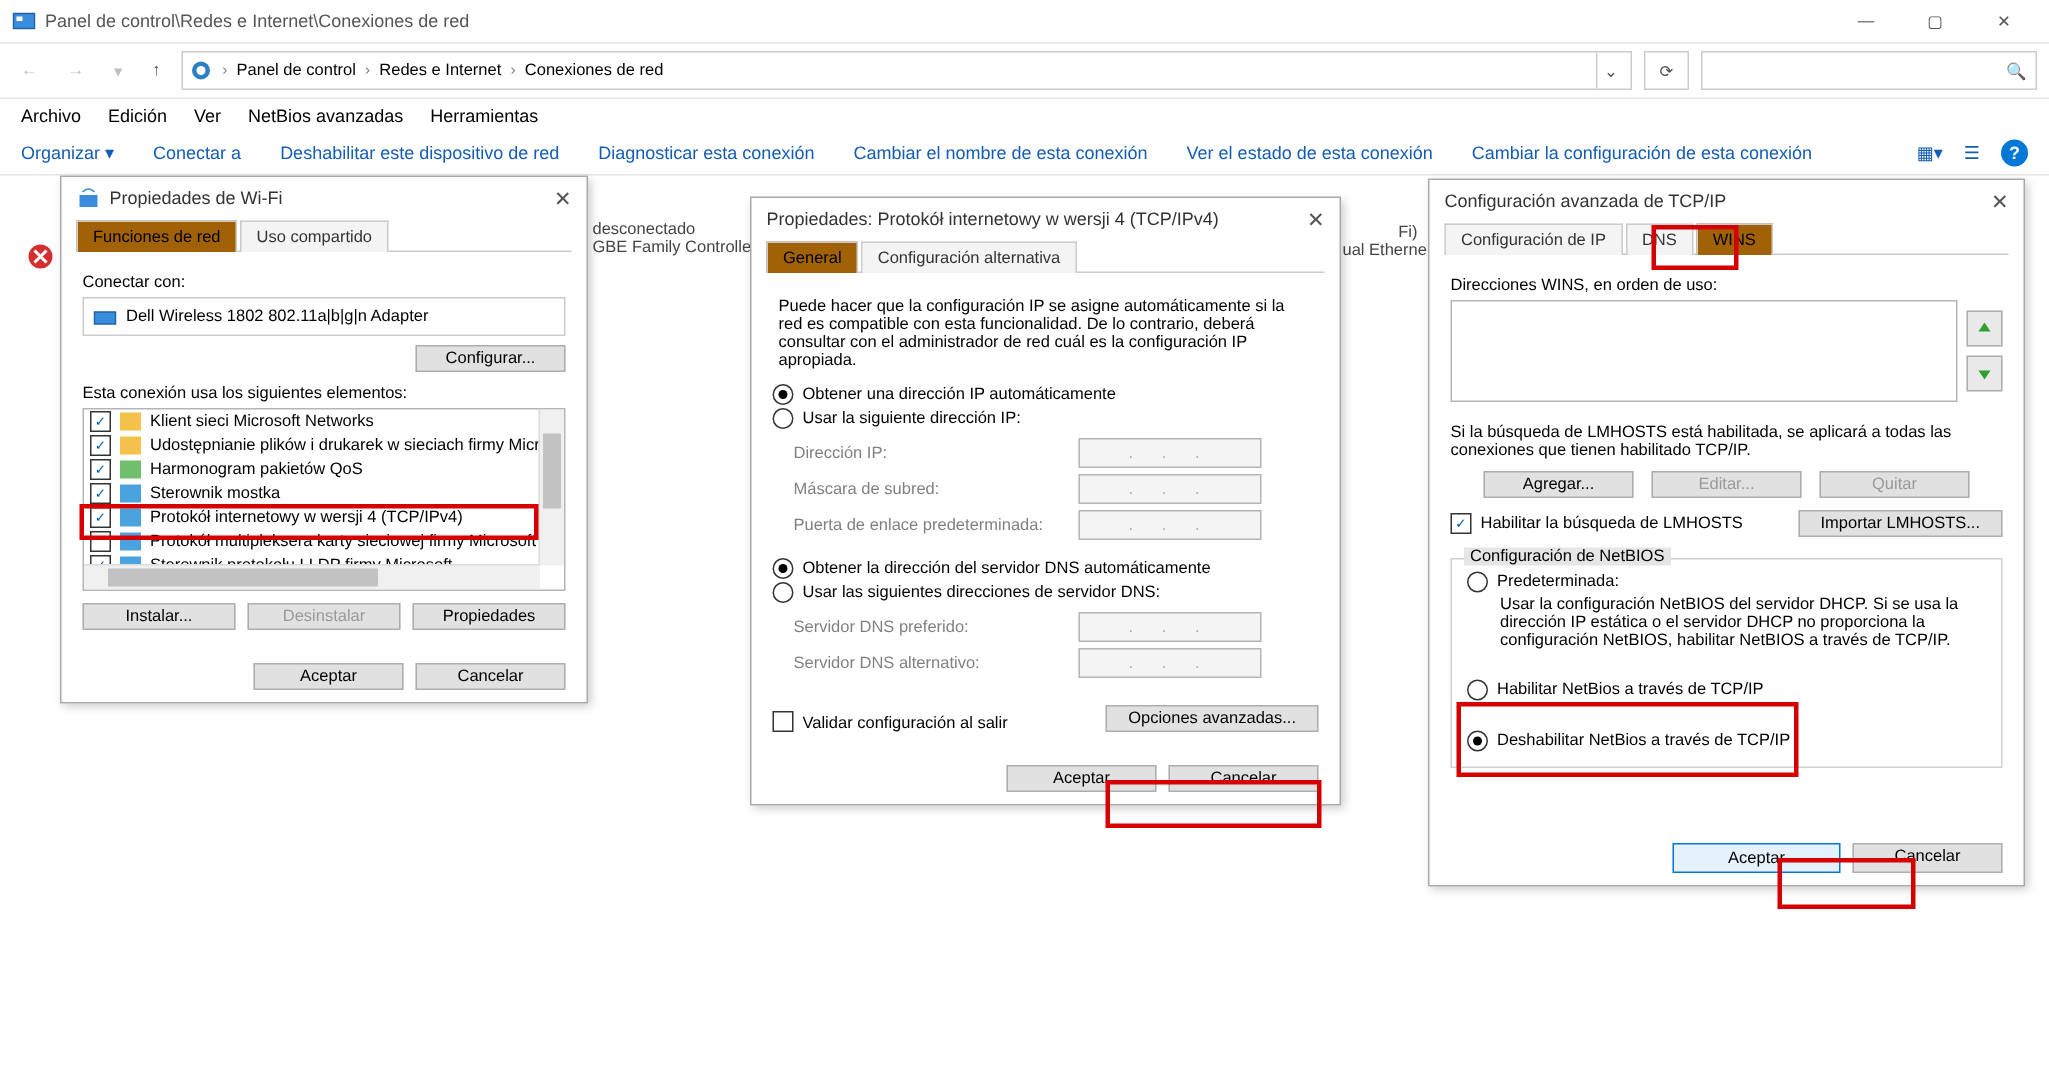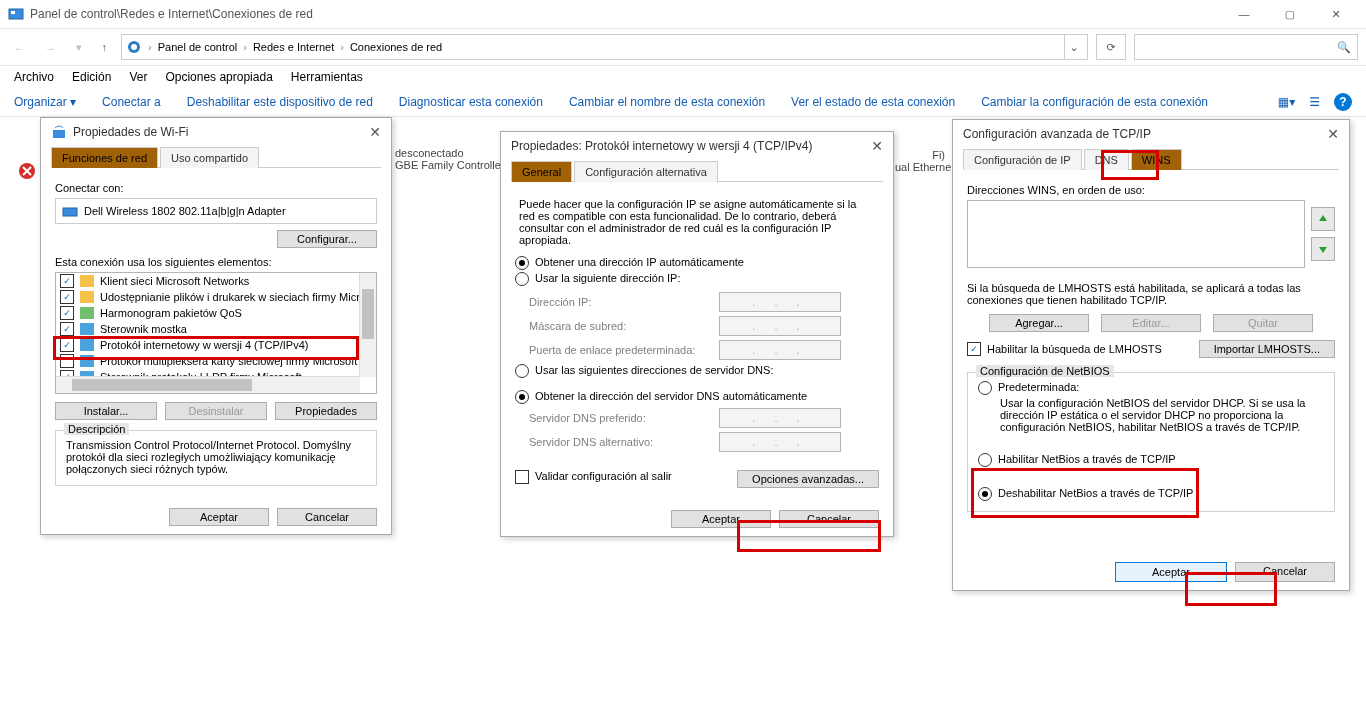--- a/index.html
+++ b/index.html
@@ -93,21 +93,21 @@
   <div class="refresh">⟳</div>
   <div class="search">
       <span>🔍</span>
     </div>
 </div>
 
 <div class="menu-bar">
   <span>Archivo</span>
   <span>Edición</span>
   <span>Ver</span>
-  <span>Opciones apropiada</span>
+  <span>NetBios avanzadas</span>
   <span>Herramientas</span>
 </div>
 
 <div class="toolbar">
   <span><span>Organizar</span> ▾</span>
   <span>Conectar a</span>
   <span>Deshabilitar este dispositivo de red</span>
   <span>Diagnosticar esta conexión</span>
   <span>Cambiar el nombre de esta conexión</span>
   <span>Ver el estado de esta conexión</span>
@@ -202,24 +202,20 @@
           </div>
         <div class="scrollx">
             <div class="thumb" style="left:16px;width:180px;top:2px;bottom:2px"></div>
           </div>
       </div>
       <div style="display:flex;gap:8px;margin-top:8px">
         <span class="btn" style="flex:1">Instalar...</span>
         <span class="btn disabled" style="flex:1">Desinstalar</span>
         <span class="btn" style="flex:1">Propiedades</span>
       </div>
-      <div class="group" style="margin-top:10px">
-        <div class="legend">Descripción</div>
-        <div>Transmission Control Protocol/Internet Protocol. Domyślny protokół dla sieci rozległych umożliwiający komunikację połączonych sieci różnych typów.</div>
-      </div>
     </div>
     <div class="row-btns">
       <span class="btn">Aceptar</span>
       <span class="btn">Cancelar</span>
     </div>
 
     <div class="hl" style="left:12px;top:218px;width:300px;height:18px"></div>
   </div>
 
   <div class="dlg" style="left:500px;top:14px;width:392px">
@@ -244,35 +240,35 @@
           </div>
         <div class="field-row">
             <span class="lab">Máscara de subred:</span>
             <span class="ipbox dis">. . .</span>
           </div>
         <div class="field-row">
             <span class="lab">Puerta de enlace predeterminada:</span>
             <span class="ipbox dis">. . .</span>
           </div>
       </div>
-      <div style="margin:2px 0 6px 0"><span class="radio"></span><span>Usar las siguientes direcciones de servidor DNS:</span></div>
       <div style="margin:12px 0 2px 0"><span class="radio">
             <span class="dot"></span>
           </span><span>Obtener la dirección del servidor DNS automáticamente</span></div>
+      <div style="margin:2px 0 6px 0"><span class="radio"></span><span>Usar las siguientes direcciones de servidor DNS:</span></div>
       <div style="padding-left:14px">
         <div class="field-row">
             <span class="lab">Servidor DNS preferido:</span>
             <span class="ipbox dis">. . .</span>
           </div>
         <div class="field-row">
             <span class="lab">Servidor DNS alternativo:</span>
             <span class="ipbox dis">. . .</span>
           </div>
       </div>
-      <div style="display:flex;align-items:flex-start;margin-top:18px">
+      <div style="display:flex;align-items:flex-end;margin-top:18px">
         <span class="chk" style="margin-right:6px"></span>
         <span>Validar configuración al salir</span>
         <span class="btn" style="margin-left:auto">Opciones avanzadas...</span>
       </div>
     </div>
     <div class="row-btns">
       <span class="btn">Aceptar</span>
       <span class="btn">Cancelar</span>
     </div>
     <div class="hl" style="left:236px;top:388px;width:138px;height:26px"></div>

